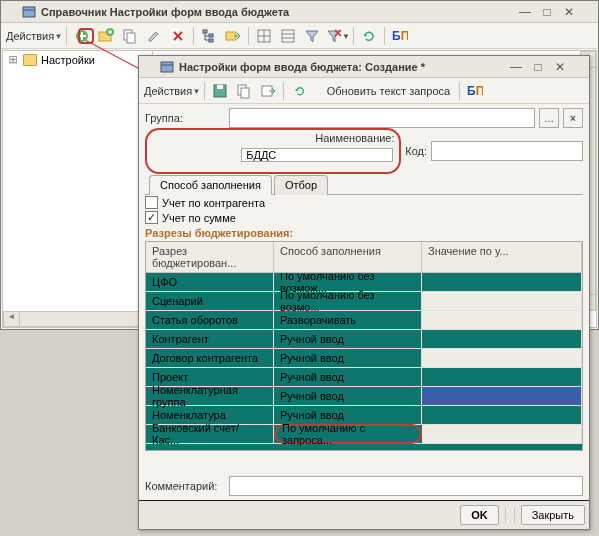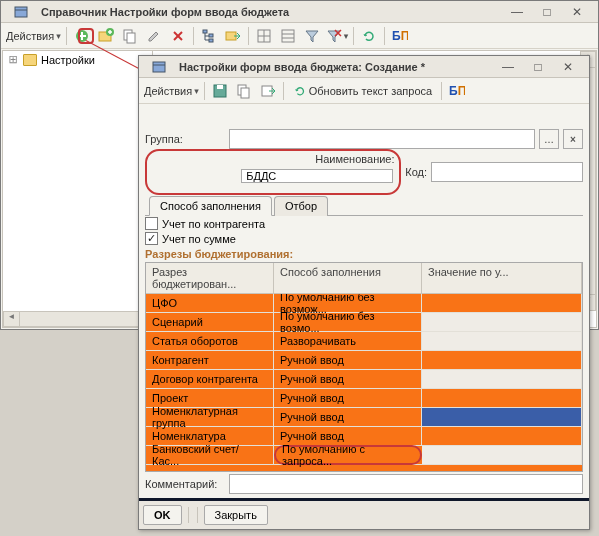--- a/index.html
+++ b/index.html
@@ -15,23 +15,23 @@
   .window {
     position: absolute;
     background: #f4f3ee;
     border: 1px solid #7a7a7a;
     display: flex; flex-direction: column;
   }
   .titlebar {
     display: flex; align-items: center;
     background: #eae7e0;
     border-bottom: 1px solid #c8c4bb;
-    padding: 2px 12px;
+    padding: 2px 20px;
     height: 22px;
-    gap: 12px;
+    gap: 4px;
   }
   .titlebar .icon-box {
     width: 16px; height: 16px;
     display: inline-flex; align-items: center; justify-content: center;
   }
   .titlebar-title { flex: 1; font-weight: bold; color: #3a3a3a; }
   .winbtn {
     width: 18px; height: 16px;
     display: inline-flex; align-items: center; justify-content: center;
     font-family: Arial, sans-serif; font-size: 12px;
@@ -68,21 +68,21 @@
   .scroll-stub { position: absolute; background: #e8e5dd; border: 1px solid #c8c4bb; }
   .hscroll { left: 0; bottom: 0; right: 16px; height: 16px; }
   .vscroll-parent { right: 0; top: 0; bottom: 16px; width: 16px; }
 
   
   #child {
     left: 138px; top: 55px; width: 452px; height: 475px;
     box-shadow: 1px 1px 4px rgba(0,0,0,0.3);
     z-index: 10;
   }
-  .child-body { flex: 1; display: flex; flex-direction: column; padding: 4px 6px; gap: 0; margin-top: 21px; }
+  .child-body { flex: 1; display: flex; flex-direction: column; padding: 4px 6px; gap: 0; }
 
   .form-row { display: flex; align-items: center; gap: 4px; }
   .form-label { font-size: 11px; color: #333; }
   .text-input {
     height: 20px; border: 1px solid #a9a9a9; background: #fff;
     padding: 0 4px; font-size: 11px;
   }
   .picker-btn {
     width: 20px; height: 20px; border: 1px solid #a9a9a9; background: #f4f3ee;
     display: inline-flex; align-items: center; justify-content: center; cursor: pointer;
@@ -113,21 +113,21 @@
     position: relative; top: 1px;
   }
   .tab.active { background: #f4f3ee; border-bottom: 1px solid #f4f3ee; }
 
   .checkbox-row { display: flex; align-items: center; gap: 4px; padding: 1px 0; }
   .checkbox { width: 13px; height: 13px; border: 1px solid #7a7a7a; background: #fff; font-size: 11px; line-height: 11px; text-align: center; color: #222; }
 
   .section-heading { color: #b07030; font-weight: bold; padding: 2px 0; font-size: 11px; }
 
   .grid {
-    border: 1px solid #a9a9a9; background: #f97316;
+    border: 1px solid #a9a9a9; background: #0f766e;
     display: flex; flex-direction: column;
   }
   .grid-head { display: flex; background: #efecE4; border-bottom: 1px solid #c8c4bb; }
   .grid-head .gh {
     padding: 3px 6px; border-right: 1px solid #c8c4bb; color: #444; font-size: 11px;
   }
   .gc-1 { width: 128px; }
   .gc-2 { width: 148px; }
   .gc-3 { flex: 1; }
   .grid-body { flex: 1; overflow: hidden; }
@@ -135,22 +135,22 @@
   .gc { padding: 2px 6px; border-right: 1px solid #e3e0d8; font-size: 11px; display: flex; align-items: center; }
   .grid-row.alt .gc-3-cell { background: #efece6; }
   .grid-row .gc-3-cell { flex: 1; }
   .grid-row.sel .gc-3-cell { background: #3a5ea8; }
   .cell-highlight {
     border: 2px solid #c83838 !important; border-radius: 10px;
     margin: -1px 0; z-index: 3;
   }
 
   .footer-bar {
-    display: flex; gap: 4px;
-    padding: 4px; border-top: 3px solid #0f172a;
+    display: flex; justify-content: flex-end; gap: 4px;
+    padding: 4px; border-top: 1px solid #0f172a;
     background: #eae7e0;
   }
   .btn {
     padding: 3px 10px; border: 1px solid #a9a9a9; background: #f4f3ee;
     cursor: pointer; font-size: 11px; border-radius: 2px;
   }
   .btn.primary { font-weight: bold; }
   .sep-v { width: 1px; background: #c8c4bb; margin: 2px 2px; }
 
   .arrow-line {
@@ -346,21 +346,21 @@
           <rect x="2" y="3" width="10" height="10" fill="#fff" stroke="#888"></rect>
           <path d="M9 8 L15 8 M12 5 L15 8 L12 11" fill="none" stroke="#3a7"></path>
         </svg>
     </span>
     <span class="tsep"></span>
     <span class="tbtn" style="min-width:auto; padding:0 4px;">
       <svg viewBox="0 0 16 16" style="width:14px;height:14px;">
           <path d="M4 8 A4 4 0 1 1 5 11" fill="none" stroke="#3a7" stroke-width="1.5"></path>
           <path d="M3 6 L4 8 L6 7" fill="none" stroke="#3a7"></path>
         </svg>
-      <span style="margin-left:2px;">Обновить текст запроса</span>
+      <span style="margin-left:20px;">Обновить текст запроса</span>
     </span>
     <span class="tsep"></span>
     <span class="tbtn">
       <svg viewBox="0 0 16 16">
           <text x="0" y="12" font-size="12" font-weight="bold"><tspan fill="#2050b0">Б</tspan><tspan fill="#d07000">П</tspan></text>
         </svg>
     </span>
   </div>
 
   <div class="child-body">

